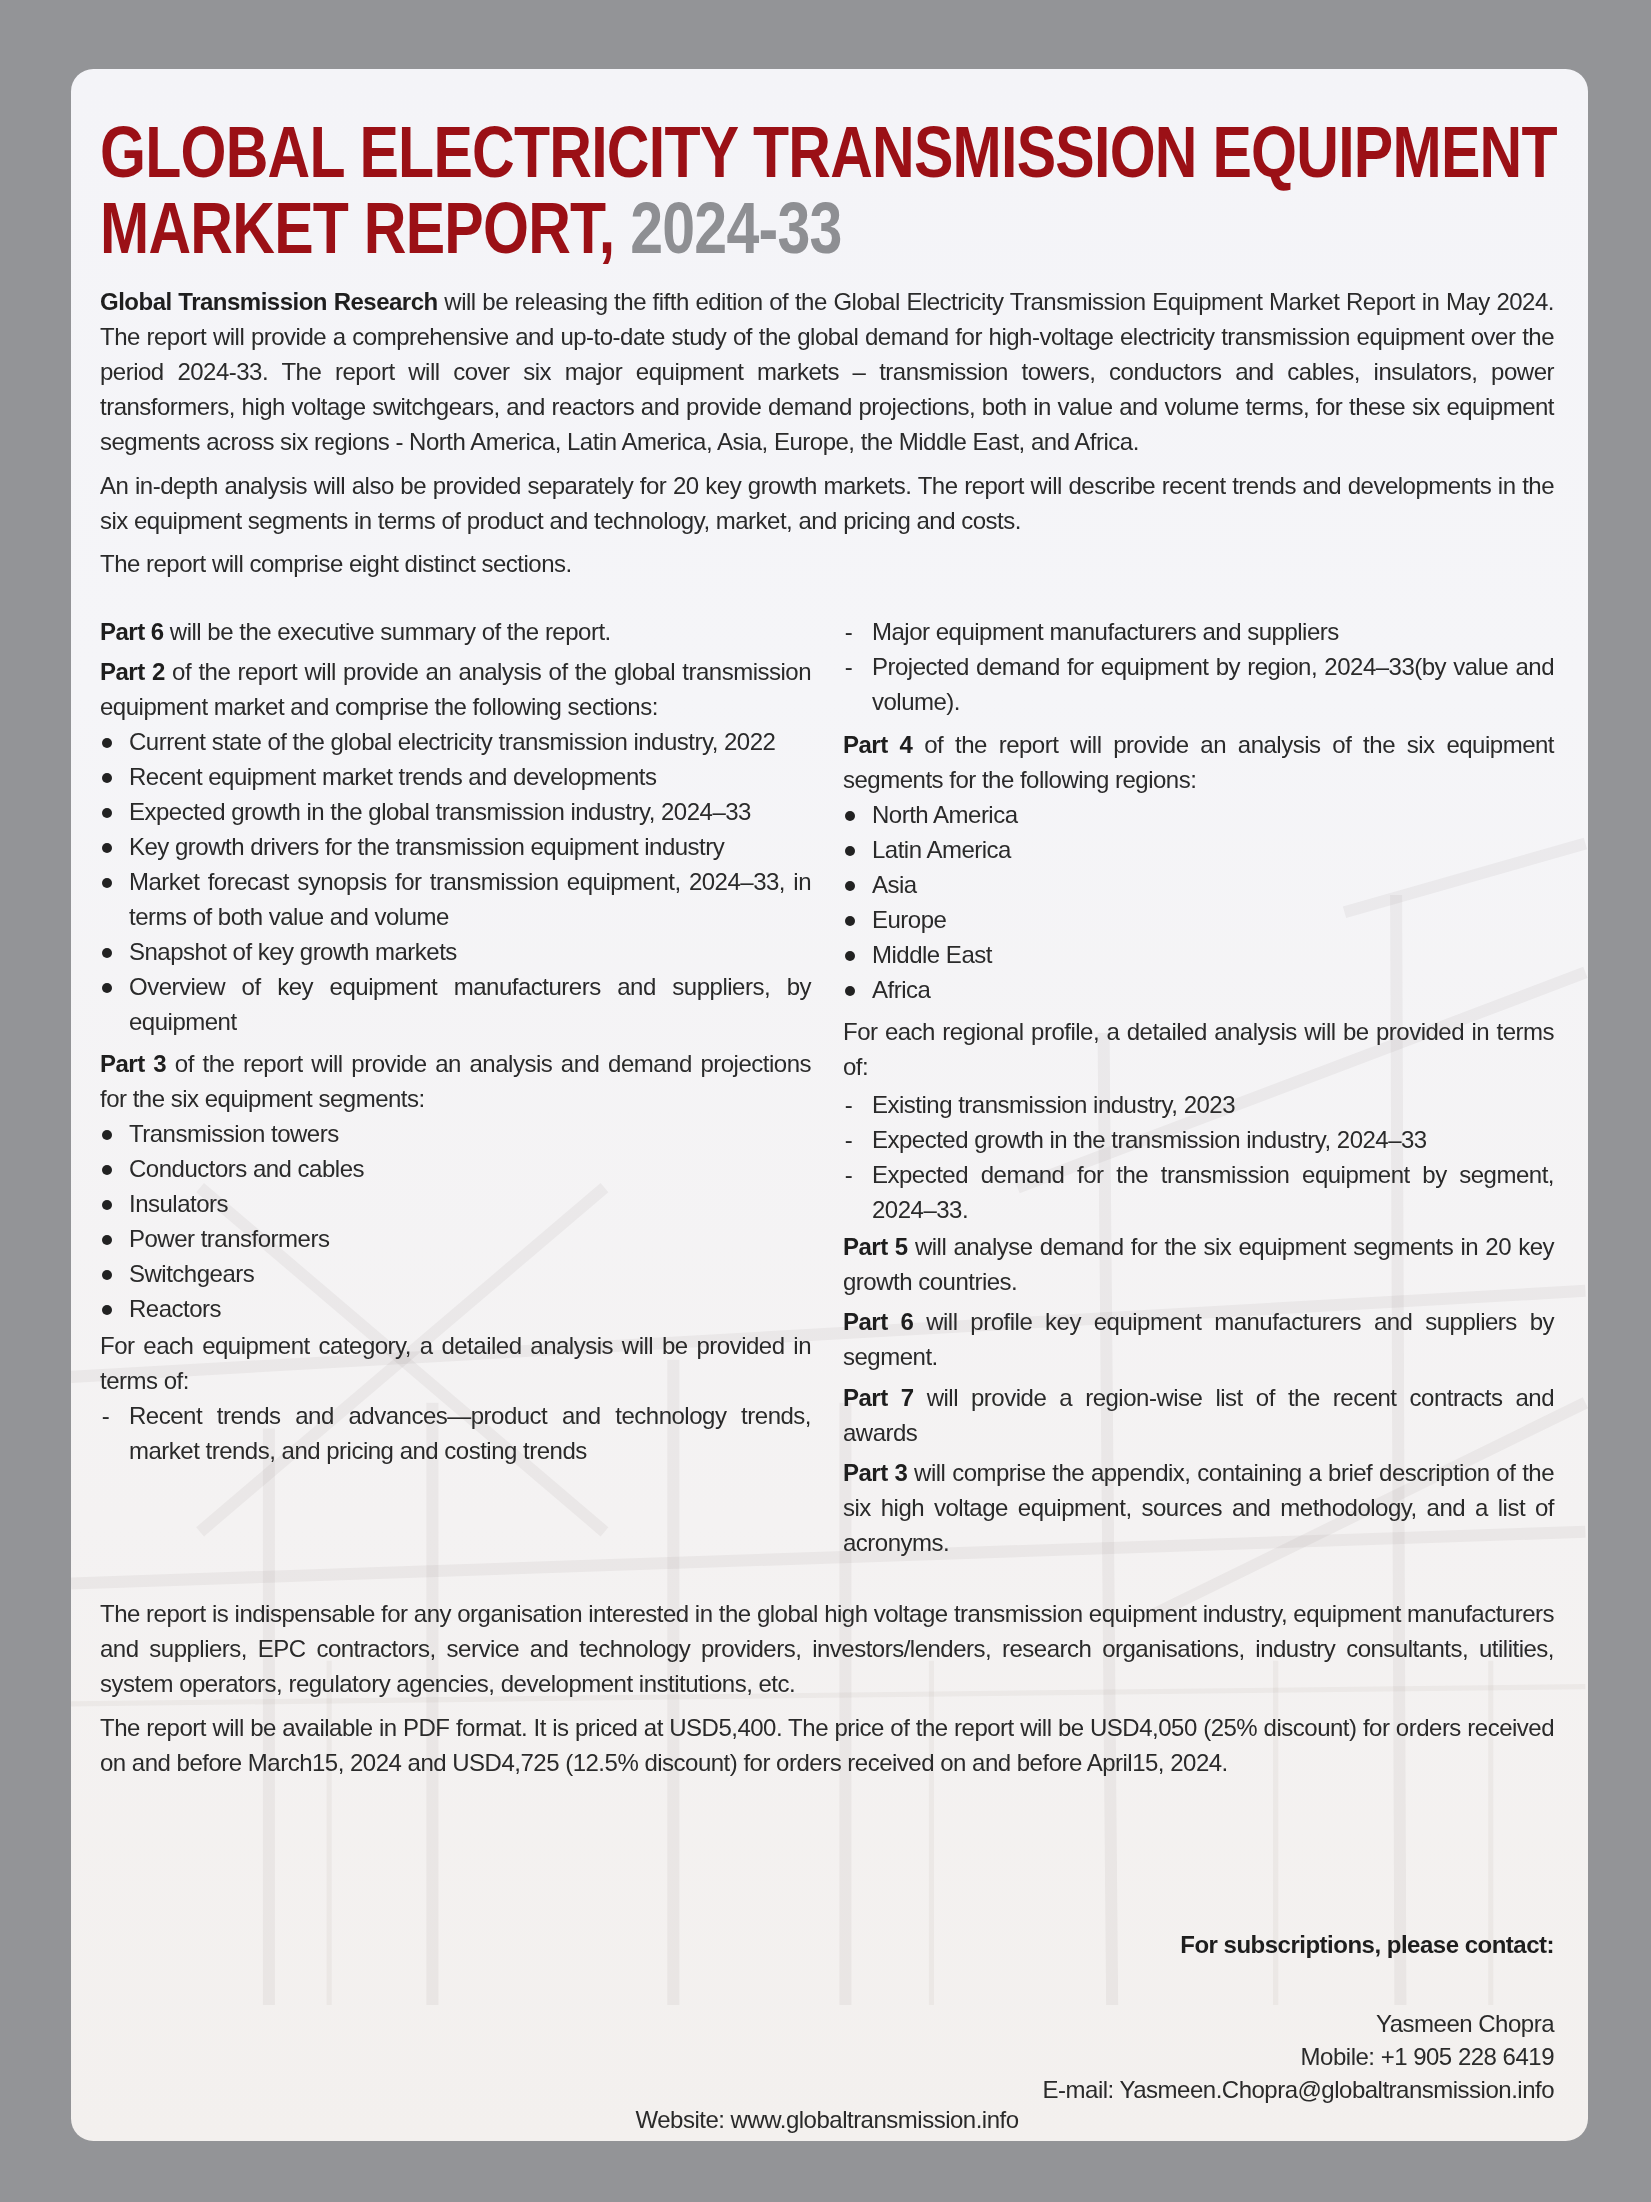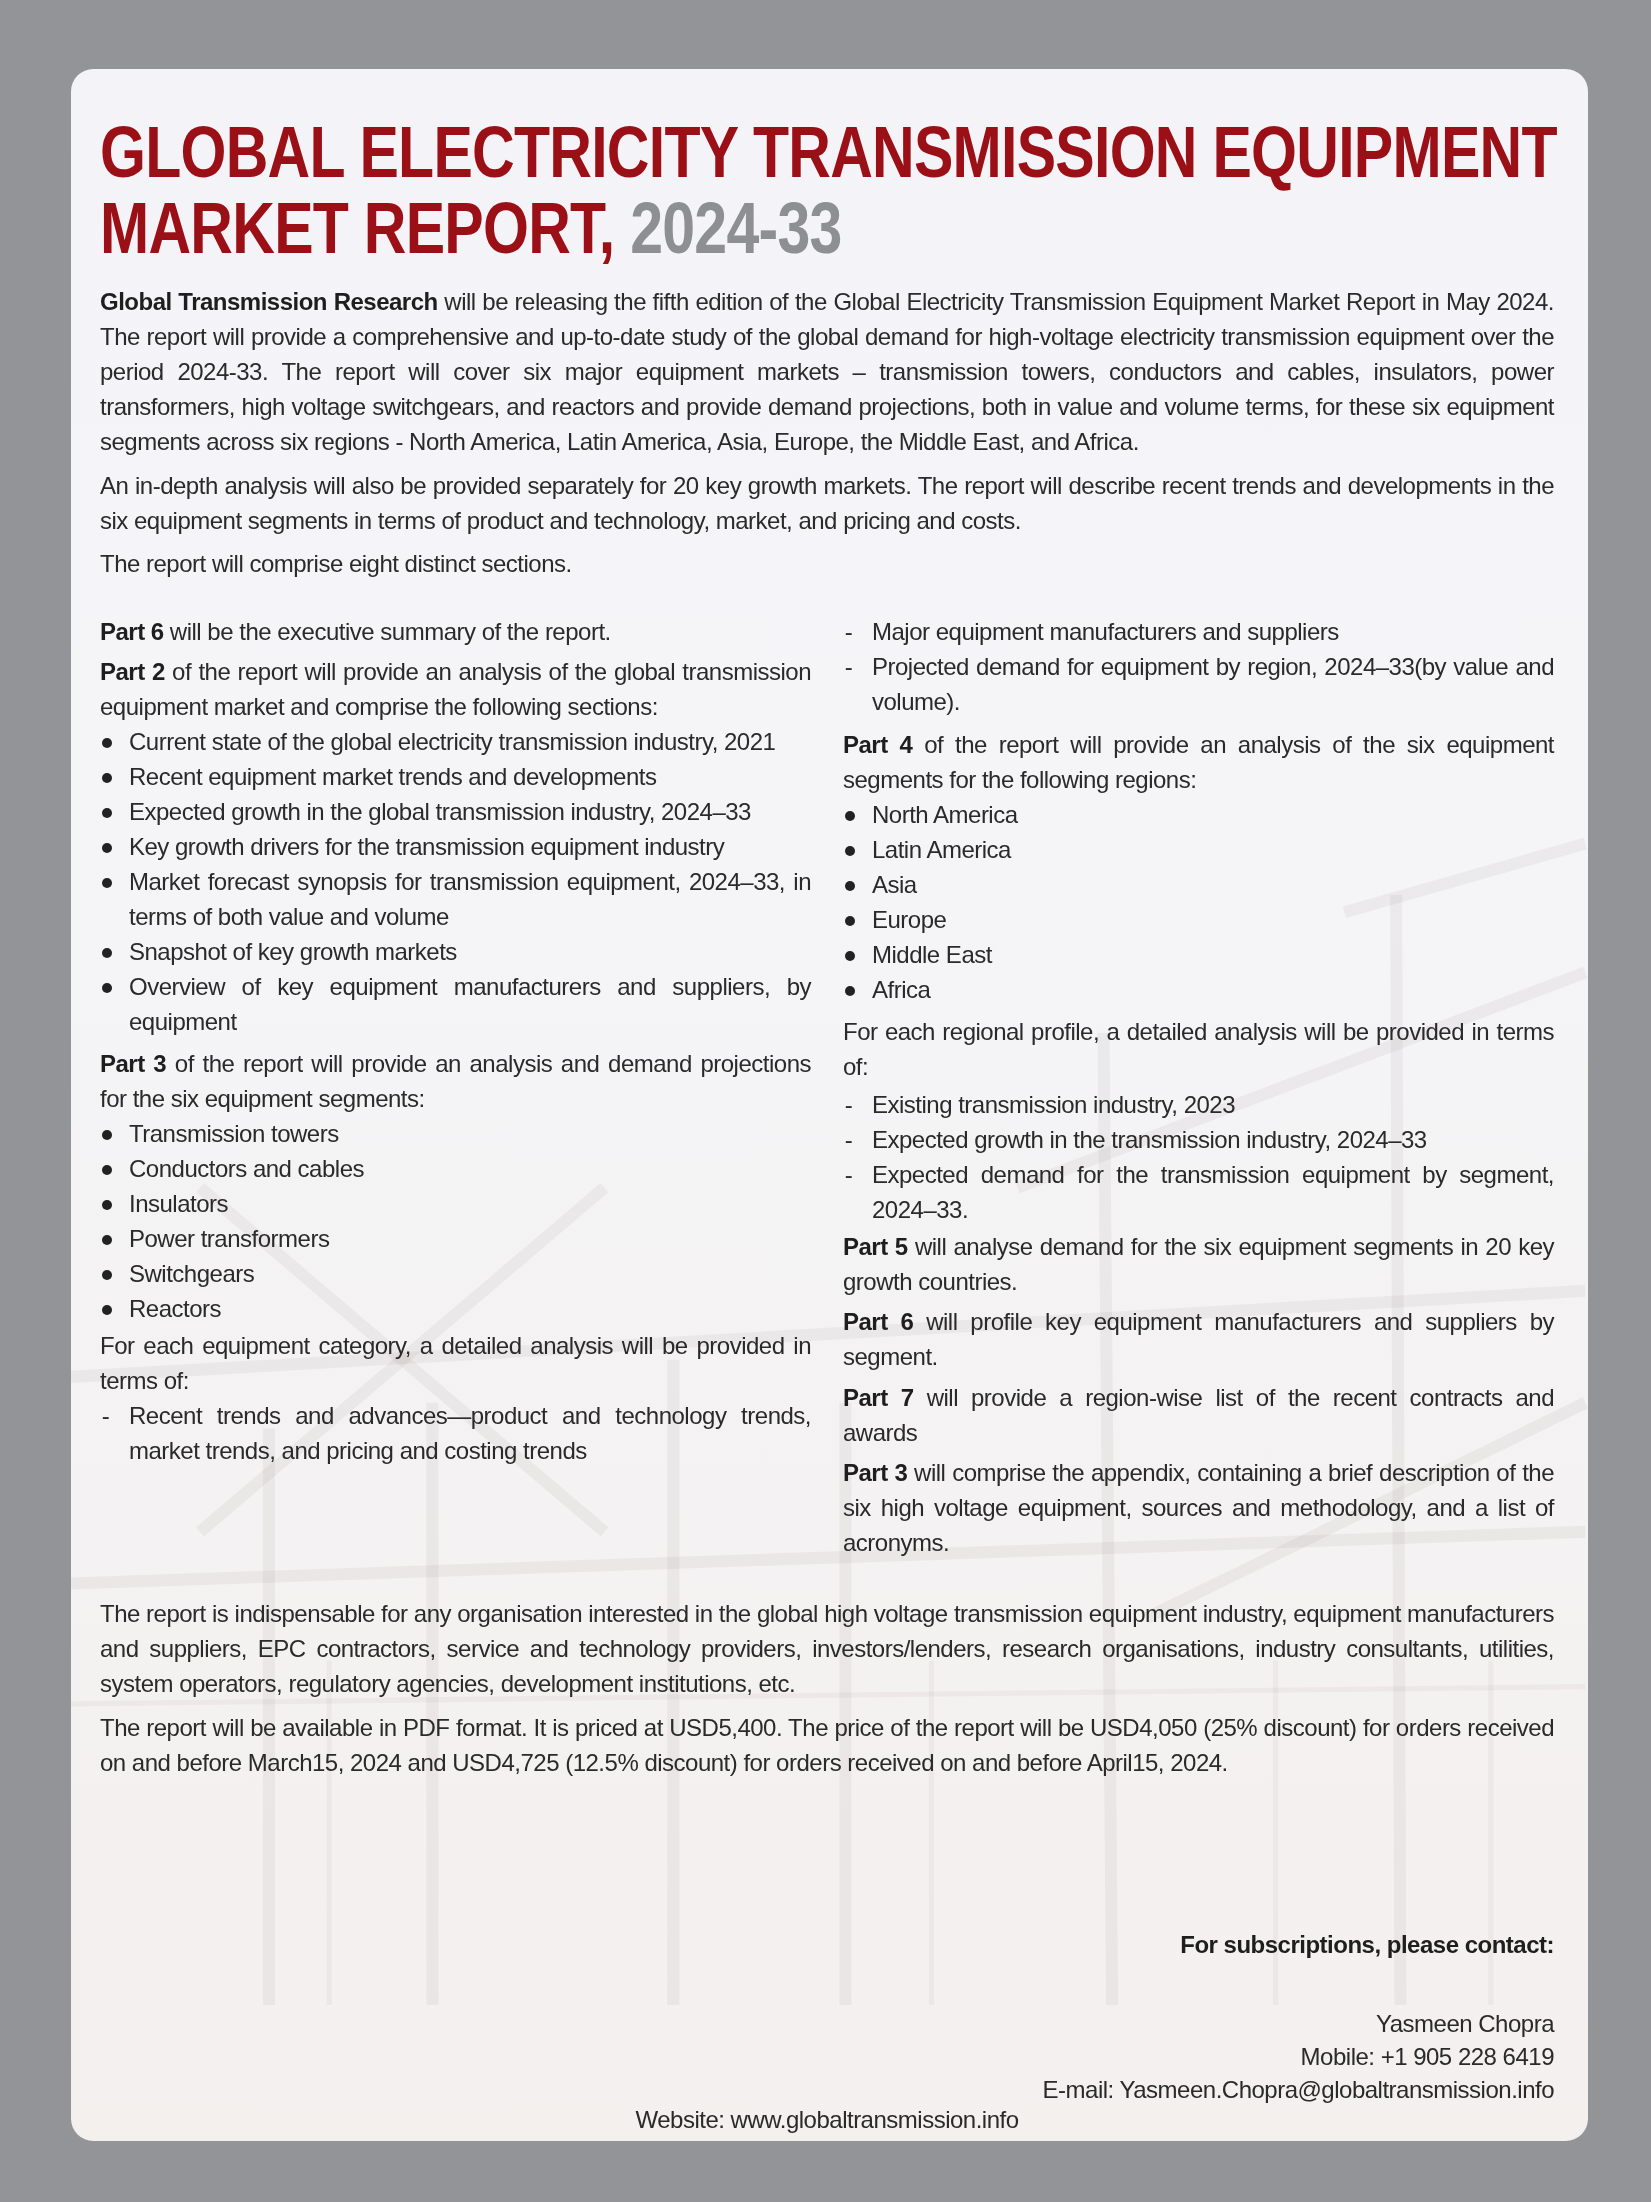--- a/index.html
+++ b/index.html
@@ -109,21 +109,21 @@
 
     <p class="intro narrow"><b>Global Transmission Research</b><span> will be releasing the fifth edition of the Global Electricity Transmission Equipment Market Report in May 2024. The report will provide a comprehensive and up-to-date study of the global demand for high-voltage electricity transmission equipment over the period 2024-33. The report will cover six major equipment markets – transmission towers, conductors and cables, insulators, power transformers, high voltage switchgears, and reactors and provide demand projections, both in value and volume terms, for these six equipment segments across six regions - North America, Latin America, Asia, Europe, the Middle East, and Africa.</span></p>
     <p class="narrow">An in-depth analysis will also be provided separately for 20 key growth markets. The report will describe recent trends and developments in the six equipment segments in terms of product and technology, market, and pricing and costs.</p>
     <p class="narrow">The report will comprise eight distinct sections.</p>
 
     <div class="cols">
       <div class="col narrow">
         <p><b>Part 6</b><span> will be the executive summary of the report.</span></p>
         <p class="tight"><b>Part 2</b><span> of the report will provide an analysis of the global transmission equipment market and comprise the following sections:</span></p>
         <ul class="bullets">
-          <li>Current state of the global electricity transmission industry, 2021</li>
+          <li>Current state of the global electricity transmission industry, 2022</li>
           <li>Recent equipment market trends and developments</li>
           <li>Expected growth in the global transmission industry, 2024–33</li>
           <li>Key growth drivers for the transmission equipment industry</li>
           <li>Market forecast synopsis for transmission equipment, 2024–33, in terms of both value and volume</li>
           <li>Snapshot of key growth markets</li>
           <li>Overview of key equipment manufacturers and suppliers, by equipment</li>
         </ul>
         <p class="tight" style="margin-top:6.9px"><b>Part 3</b><span> of the report will provide an analysis and demand projections for the six equipment segments:</span></p>
         <ul class="bullets">
           <li>Transmission towers</li>

